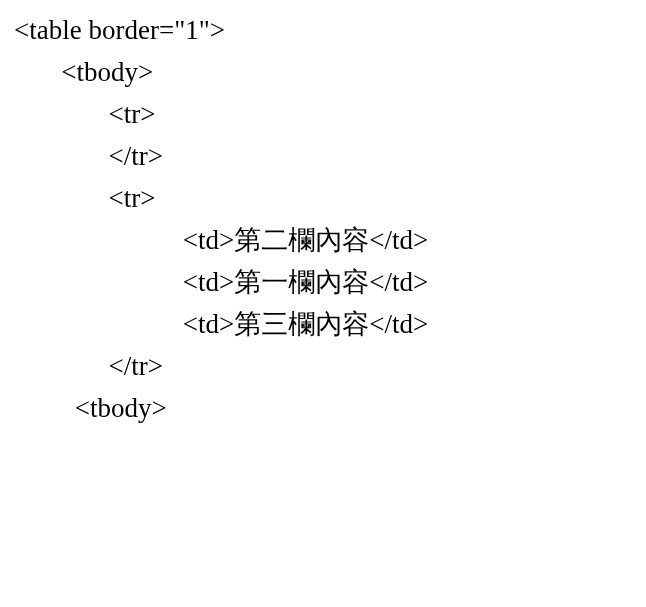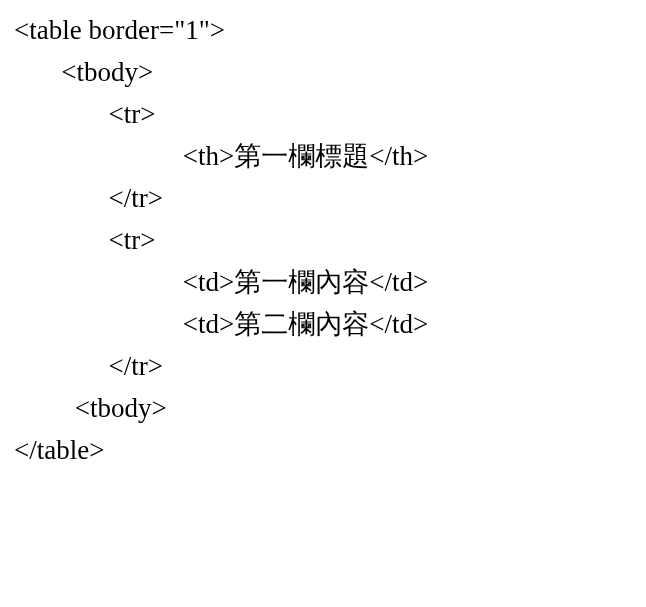--- a/index.html
+++ b/index.html
@@ -29,21 +29,20 @@
       font-kerning: none;
     }
   </style>
 </head>
 <body>
 
 <div class="code-block">
     <div class="code-line">&lt;table border="1"&gt;</div>
     <div class="code-line">       &lt;tbody&gt;</div>
     <div class="code-line">              &lt;tr&gt;</div>
-    <div class="code-line">                         &lt;th&gt;第一欄標題&lt;/th&gt;</div>
     <div class="code-line">              &lt;/tr&gt;</div>
     <div class="code-line">              &lt;tr&gt;</div>
+    <div class="code-line">                         &lt;td&gt;第二欄內容&lt;/td&gt;</div>
     <div class="code-line">                         &lt;td&gt;第一欄內容&lt;/td&gt;</div>
-    <div class="code-line">                         &lt;td&gt;第二欄內容&lt;/td&gt;</div>
+    <div class="code-line">                         &lt;td&gt;第三欄內容&lt;/td&gt;</div>
     <div class="code-line">              &lt;/tr&gt;</div>
     <div class="code-line">         &lt;tbody&gt;</div>
-    <div class="code-line">&lt;/table&gt;</div>
   </div>
 
 </body></html>

